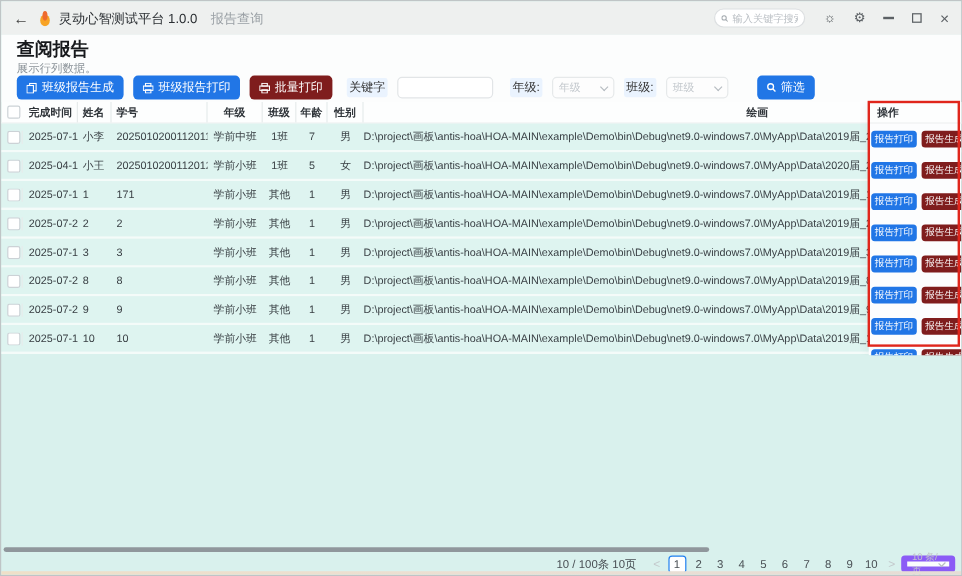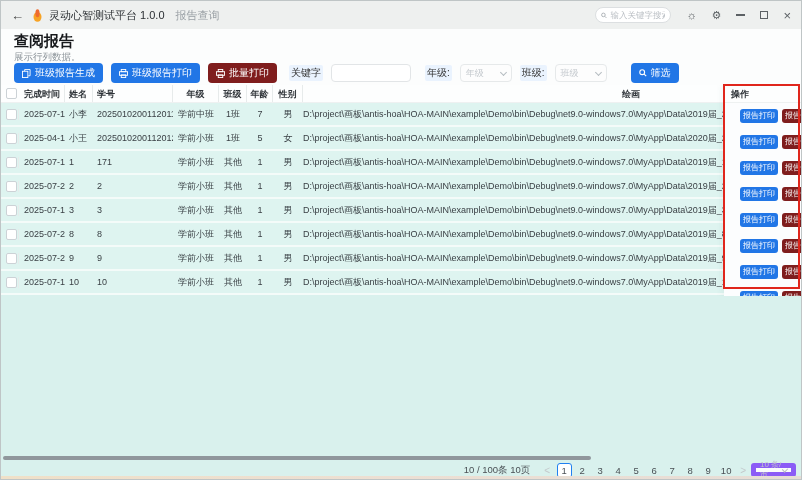--- a/index.html
+++ b/index.html
@@ -65,21 +65,21 @@
   .c-gender{ width:30px; text-align:center; }
   .c-draw  { width:656px; text-align:right; padding-right:236px; }
   .thead .c-draw { text-align:center; padding-right:0; }
   .checkbox { width:11px; height:11px; border:1px solid #ccd2d6; border-radius:2px; background:#fff; cursor:pointer; }
 
   
   .ops-col { position:absolute; right:0; top:0; width:79px; height:211px; background:#fcfdfe;
              box-shadow:-3px 0 6px rgba(60,90,90,0.05); }
   .ops-header { height:18px; line-height:19px; padding-left:7px; font-size:9px; font-weight:bold; color:#2e3338;
                 border-bottom:1px solid #eef1f1; background:#fdfefe; }
-  .ops-row { height:26px; display:flex; align-items:center; padding-left:16px; gap:4px; }
+  .ops-row { height:26px; display:flex; align-items:center; padding-left:2px; gap:4px; }
   .mini-btn { border:none; border-radius:3px; color:#fff; font-size:8px; padding:3px 3px; cursor:pointer;
               font-family:inherit; white-space:nowrap; line-height:1; }
 
   .red-annotation { position:absolute; left:722px; top:83px; width:77px; height:205px;
                     border:2px solid #e0261c; pointer-events:none; z-index:12; }
 
   
   .hscrollbar { position:absolute; left:2px; top:455px; width:588px; height:4px; background:#90979c; border-radius:2px; cursor:pointer; }
   .pagination { position:absolute; right:5px; top:461px; height:16px; display:flex; align-items:center; font-size:9.5px; color:#4a5055; }
   .pg-summary { margin-right:9px; }

